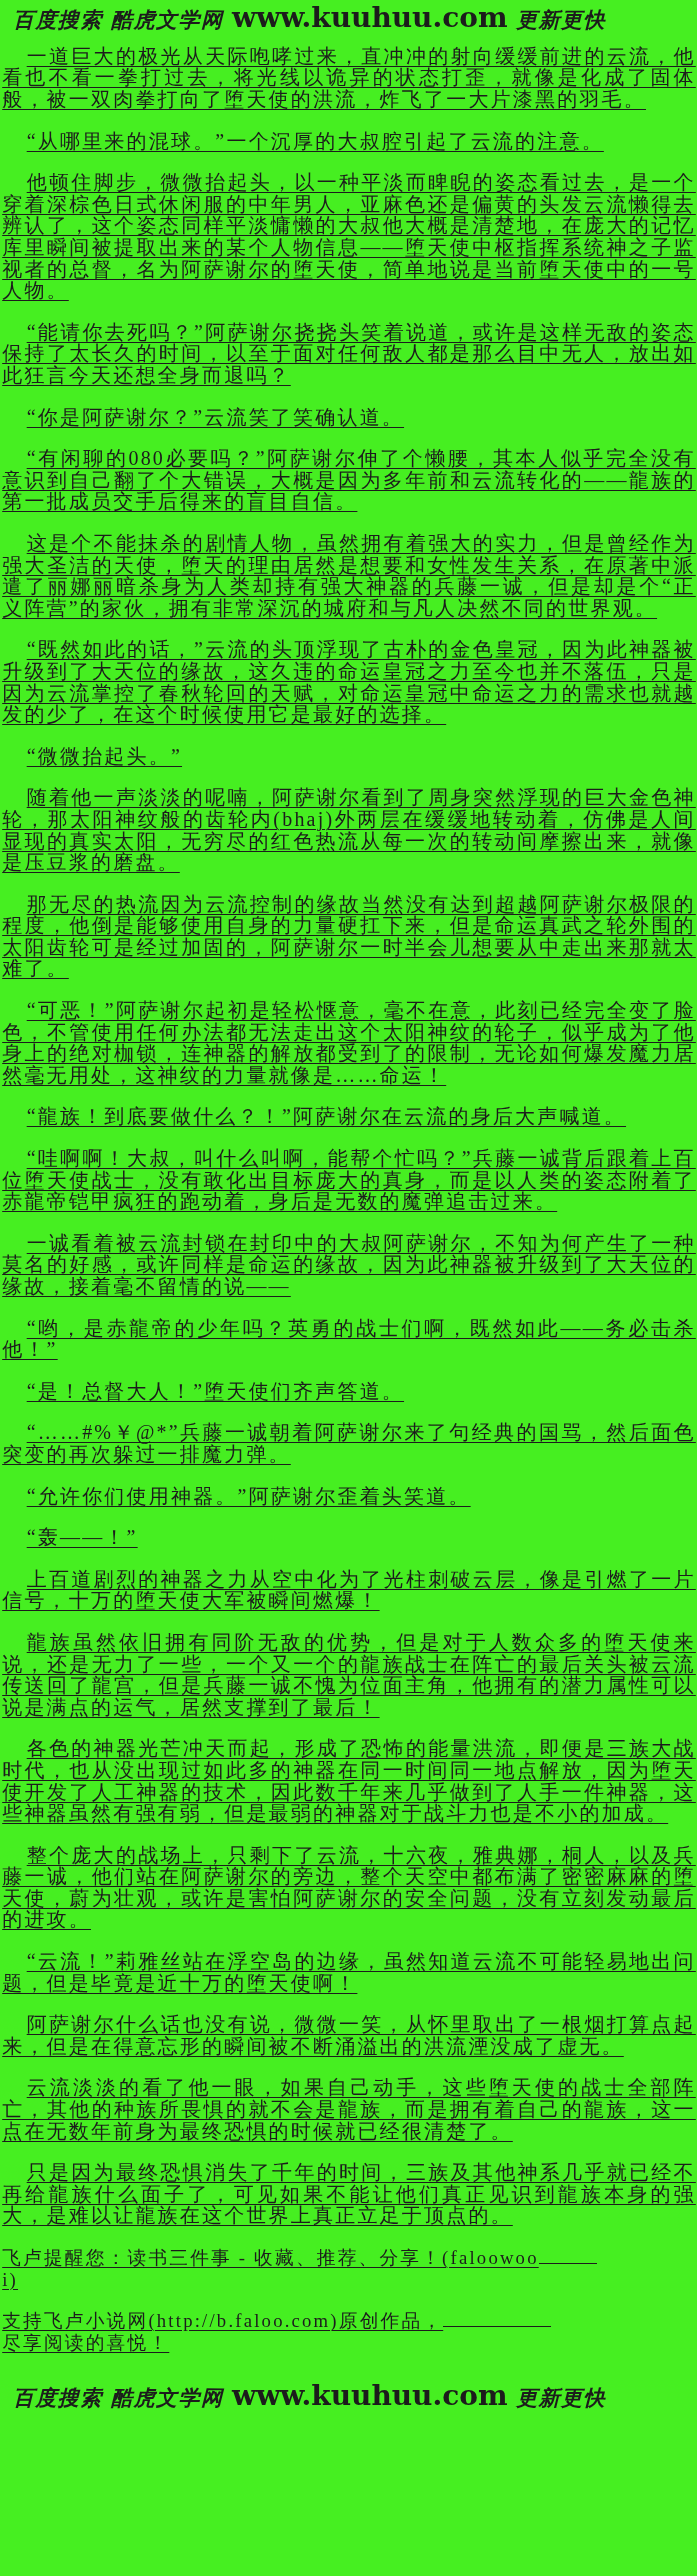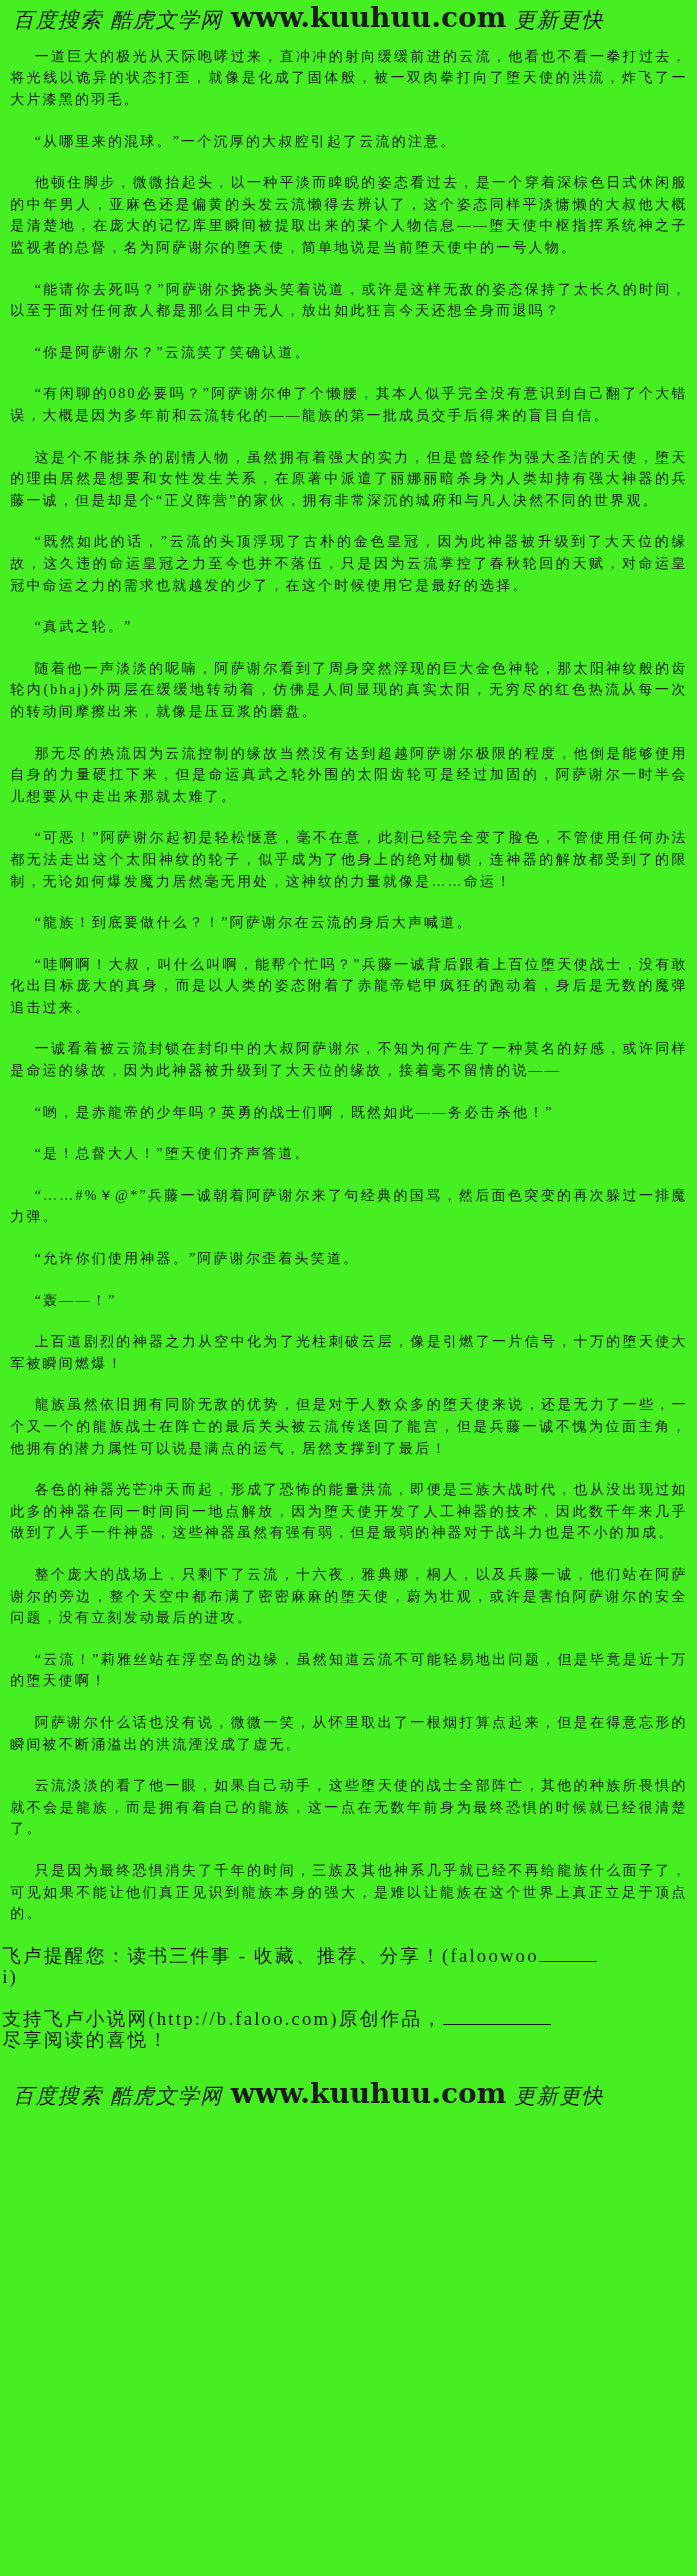--- a/index.html
+++ b/index.html
@@ -12,51 +12,53 @@
     overflow-x:hidden;
   }
   .banner{
     padding:1.4px 0 0 13px;
     white-space:nowrap;
     text-decoration:none;
     cursor:pointer;
   }
   .banner .brush{
     font-family:"DejaVu Serif","Liberation Serif",serif;
-    font-weight:normal;
+    font-weight:bold;
     font-style:italic;
     font-size:21px;
     letter-spacing:1.4px;
   }
   .banner .domain{
     font-family:"DejaVu Serif","Liberation Serif",serif;
     font-weight:bold;
     font-style:normal;
     font-size:28px;
     letter-spacing:0;
   }
   main{padding:2.9px 2.2px 0 2.2px;}
   p.para{
-    font-size:14px;
+    font-size:20px;
     letter-spacing:2.2px;
     line-height:21.6px;
-    margin:20px 8px;
+    margin:20px 0;
     text-indent:24.5px;
     text-align:justify;
+    text-decoration:underline;
     text-decoration-thickness:0.7px;
     text-underline-offset:2.9px;
   }
   p.para:first-child{margin-top:8.6px;}
   p.note{
     font-size:18.7px;
     letter-spacing:2.2px;
     line-height:21.6px;
     margin:20px 0;
     text-indent:0;
     text-align:left;
+    text-decoration:underline;
     text-decoration-thickness:0.7px;
     text-underline-offset:2.9px;
   }
   .ufill{
     display:inline-block;
     border-bottom:0.7px solid currentColor;
     text-decoration:none;
   }
   .ufill-sm{width:58px;}
   .ufill-md{width:108px;}
@@ -71,21 +73,21 @@
 
 <main>
   <p class="para">一道巨大的极光从天际咆哮过来，直冲冲的射向缓缓前进的云流，他看也不看一拳打过去，将光线以诡异的状态打歪，就像是化成了固体般，被一双肉拳打向了堕天使的洪流，炸飞了一大片漆黑的羽毛。</p>
   <p class="para">“从哪里来的混球。”一个沉厚的大叔腔引起了云流的注意。</p>
   <p class="para">他顿住脚步，微微抬起头，以一种平淡而睥睨的姿态看过去，是一个穿着深棕色日式休闲服的中年男人，亚麻色还是偏黄的头发云流懒得去辨认了，这个姿态同样平淡慵懒的大叔他大概是清楚地，在庞大的记忆库里瞬间被提取出来的某个人物信息——堕天使中枢指挥系统神之子监视者的总督，名为阿萨谢尔的堕天使，简单地说是当前堕天使中的一号人物。</p>
   <p class="para">“能请你去死吗？”阿萨谢尔挠挠头笑着说道，或许是这样无敌的姿态保持了太长久的时间，以至于面对任何敌人都是那么目中无人，放出如此狂言今天还想全身而退吗？</p>
   <p class="para">“你是阿萨谢尔？”云流笑了笑确认道。</p>
   <p class="para">“有闲聊的080必要吗？”阿萨谢尔伸了个懒腰，其本人似乎完全没有意识到自己翻了个大错误，大概是因为多年前和云流转化的——龍族的第一批成员交手后得来的盲目自信。</p>
   <p class="para">这是个不能抹杀的剧情人物，虽然拥有着强大的实力，但是曾经作为强大圣洁的天使，堕天的理由居然是想要和女性发生关系，在原著中派遣了丽娜丽暗杀身为人类却持有强大神器的兵藤一诚，但是却是个“正义阵营”的家伙，拥有非常深沉的城府和与凡人决然不同的世界观。</p>
   <p class="para">“既然如此的话，”云流的头顶浮现了古朴的金色皇冠，因为此神器被升级到了大天位的缘故，这久违的命运皇冠之力至今也并不落伍，只是因为云流掌控了春秋轮回的天赋，对命运皇冠中命运之力的需求也就越发的少了，在这个时候使用它是最好的选择。</p>
-  <p class="para">“真武之轮。”</p>
+  <p class="para">“微微抬起头。”</p>
   <p class="para">随着他一声淡淡的呢喃，阿萨谢尔看到了周身突然浮现的巨大金色神轮，那太阳神纹般的齿轮内(bhaj)外两层在缓缓地转动着，仿佛是人间显现的真实太阳，无穷尽的红色热流从每一次的转动间摩擦出来，就像是压豆浆的磨盘。</p>
   <p class="para">那无尽的热流因为云流控制的缘故当然没有达到超越阿萨谢尔极限的程度，他倒是能够使用自身的力量硬扛下来，但是命运真武之轮外围的太阳齿轮可是经过加固的，阿萨谢尔一时半会儿想要从中走出来那就太难了。</p>
   <p class="para">“可恶！”阿萨谢尔起初是轻松惬意，毫不在意，此刻已经完全变了脸色，不管使用任何办法都无法走出这个太阳神纹的轮子，似乎成为了他身上的绝对枷锁，连神器的解放都受到了的限制，无论如何爆发魔力居然毫无用处，这神纹的力量就像是……命运！</p>
   <p class="para">“龍族！到底要做什么？！”阿萨谢尔在云流的身后大声喊道。</p>
   <p class="para">“哇啊啊！大叔，叫什么叫啊，能帮个忙吗？”兵藤一诚背后跟着上百位堕天使战士，没有敢化出目标庞大的真身，而是以人类的姿态附着了赤龍帝铠甲疯狂的跑动着，身后是无数的魔弹追击过来。</p>
   <p class="para">一诚看着被云流封锁在封印中的大叔阿萨谢尔，不知为何产生了一种莫名的好感，或许同样是命运的缘故，因为此神器被升级到了大天位的缘故，接着毫不留情的说——</p>
   <p class="para">“哟，是赤龍帝的少年吗？英勇的战士们啊，既然如此——务必击杀他！”</p>
   <p class="para">“是！总督大人！”堕天使们齐声答道。</p>
   <p class="para">“……#%￥@*”兵藤一诚朝着阿萨谢尔来了句经典的国骂，然后面色突变的再次躲过一排魔力弹。</p>
   <p class="para">“允许你们使用神器。”阿萨谢尔歪着头笑道。</p>

